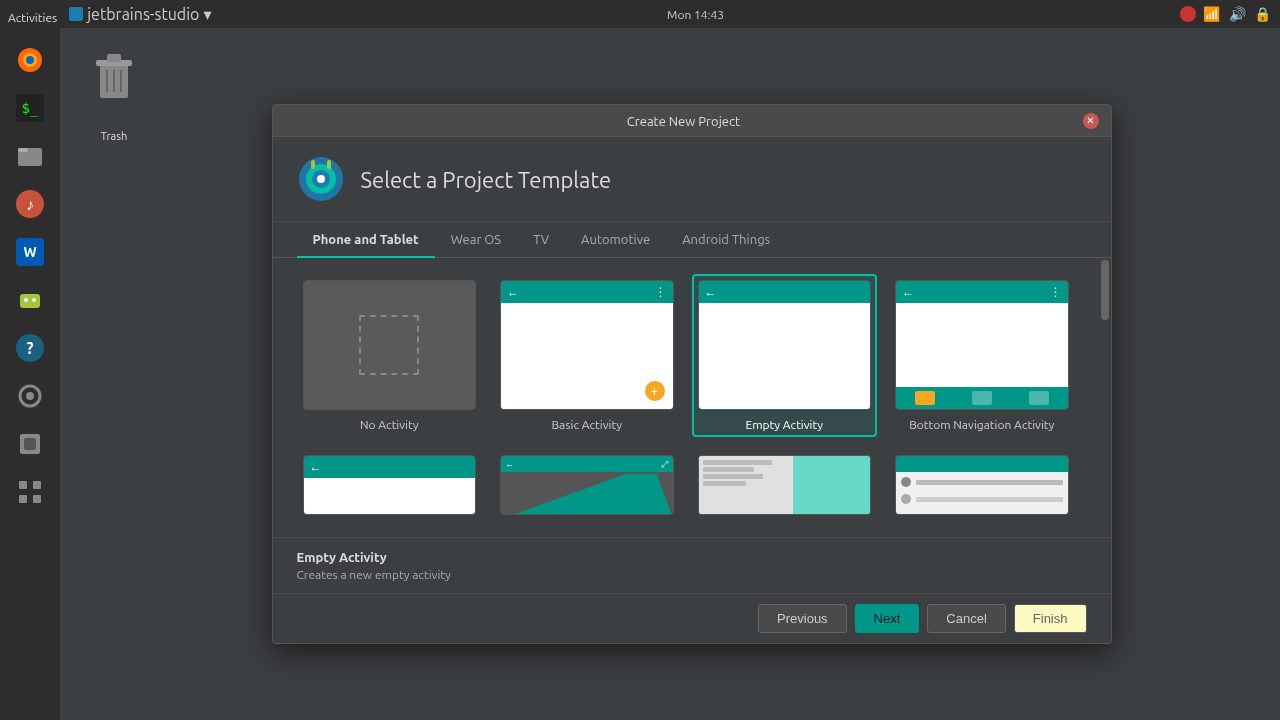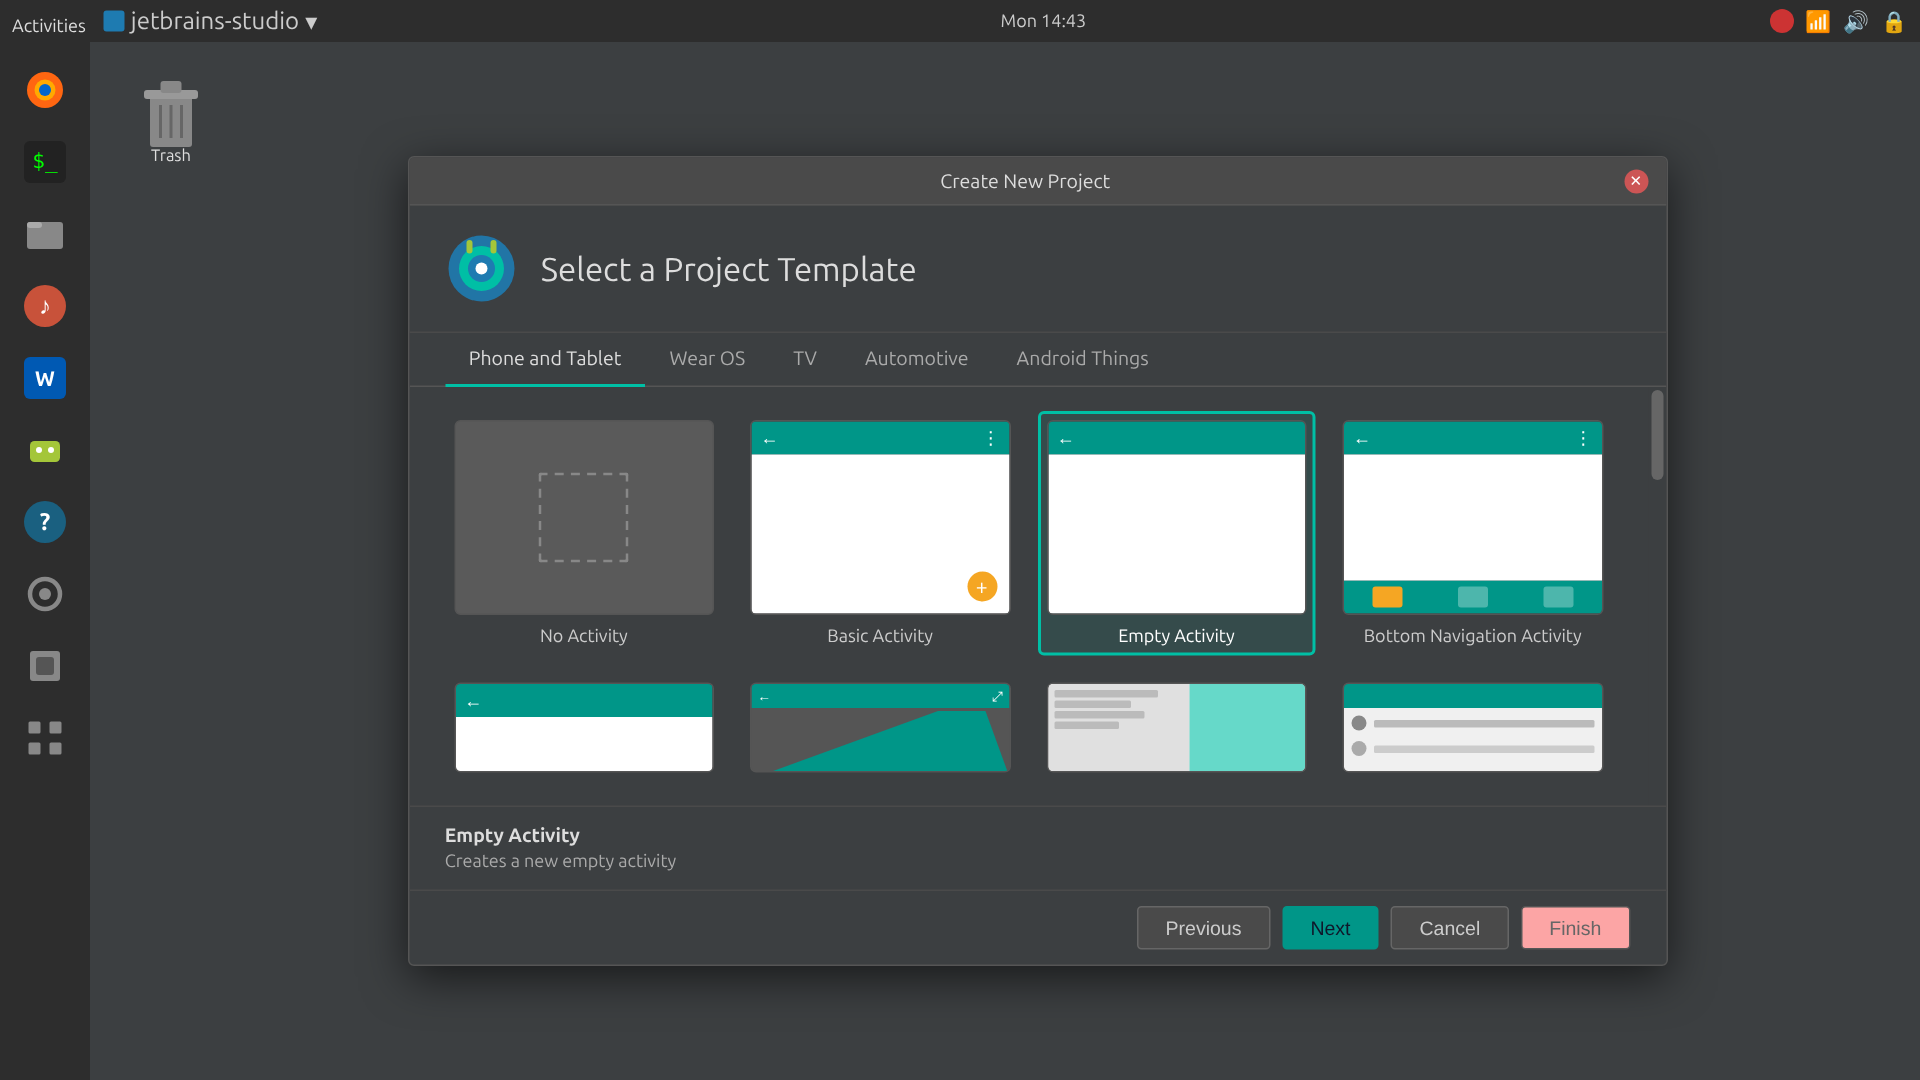--- a/index.html
+++ b/index.html
@@ -94,20 +94,21 @@
     
     .desktop-icon {
       width: 80px;
       display: flex;
       flex-direction: column;
       align-items: center;
       cursor: pointer;
       padding: 4px;
       border-radius: 4px;
       margin: 8px 4px;
+      gap: 32px;
     }
     .desktop-icon .icon-img {
       width: 44px;
       height: 44px;
       margin-bottom: 4px;
     }
     .desktop-icon .icon-label {
       font-size: 11px;
       color: #ddd;
       text-align: center;
@@ -199,20 +200,21 @@
       padding: 10px 16px;
       font-size: 13px;
       color: #aaa;
       cursor: pointer;
       border-bottom: 2px solid transparent;
       margin-bottom: -1px;
     }
     .tab.active {
       color: #ddd;
       border-bottom: 2px solid #00bfa5;
+      font-weight: bold;
     }
 
     
     .templates-area {
       display: flex;
       flex: 1;
       overflow: hidden;
     }
     .templates-grid {
       flex: 1;
@@ -385,21 +387,21 @@
       background: #4a4a4a;
       color: #ccc;
       border-color: #666;
     }
     .btn-primary {
       background: #009688;
       color: #0f172a;
       border-color: #009688;
     }
     .btn-disabled {
-      background: #fca5a5;
+      background: #fef9c3;
       color: #666;
       border-color: #555;
       cursor: not-allowed;
     }
 
     
     .preview-fullscreen {
       background: #444;
       position: relative;
       overflow: hidden;

